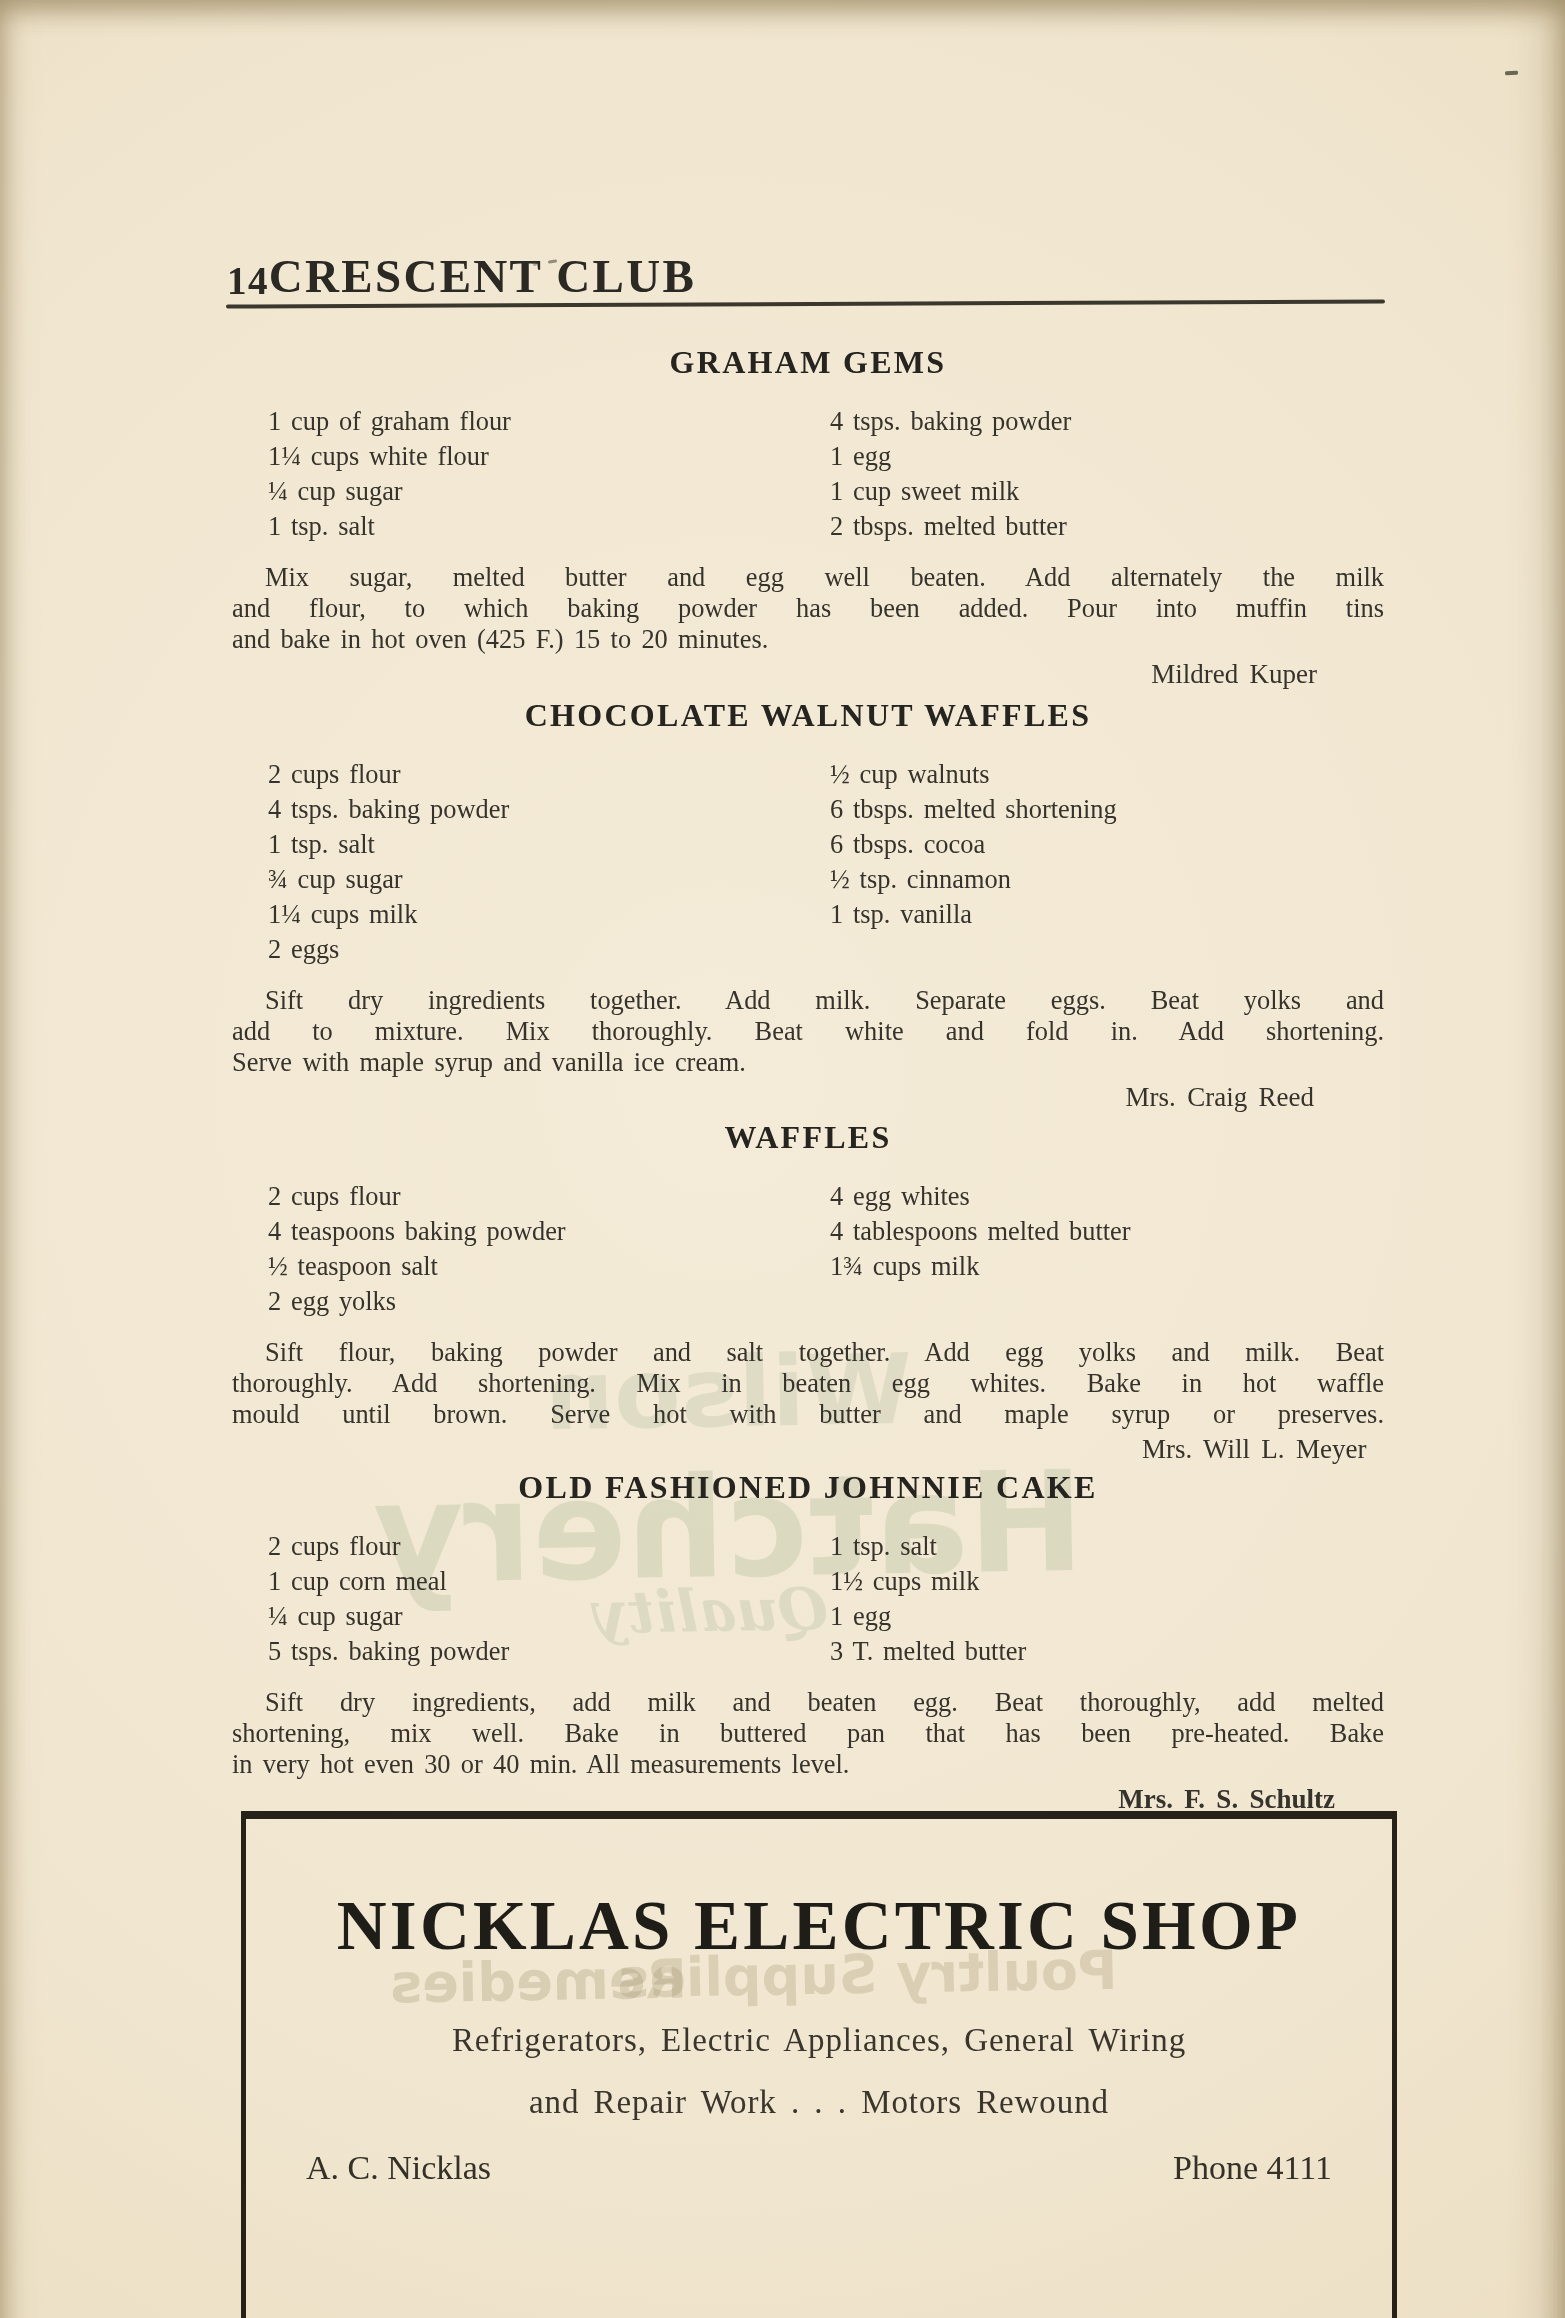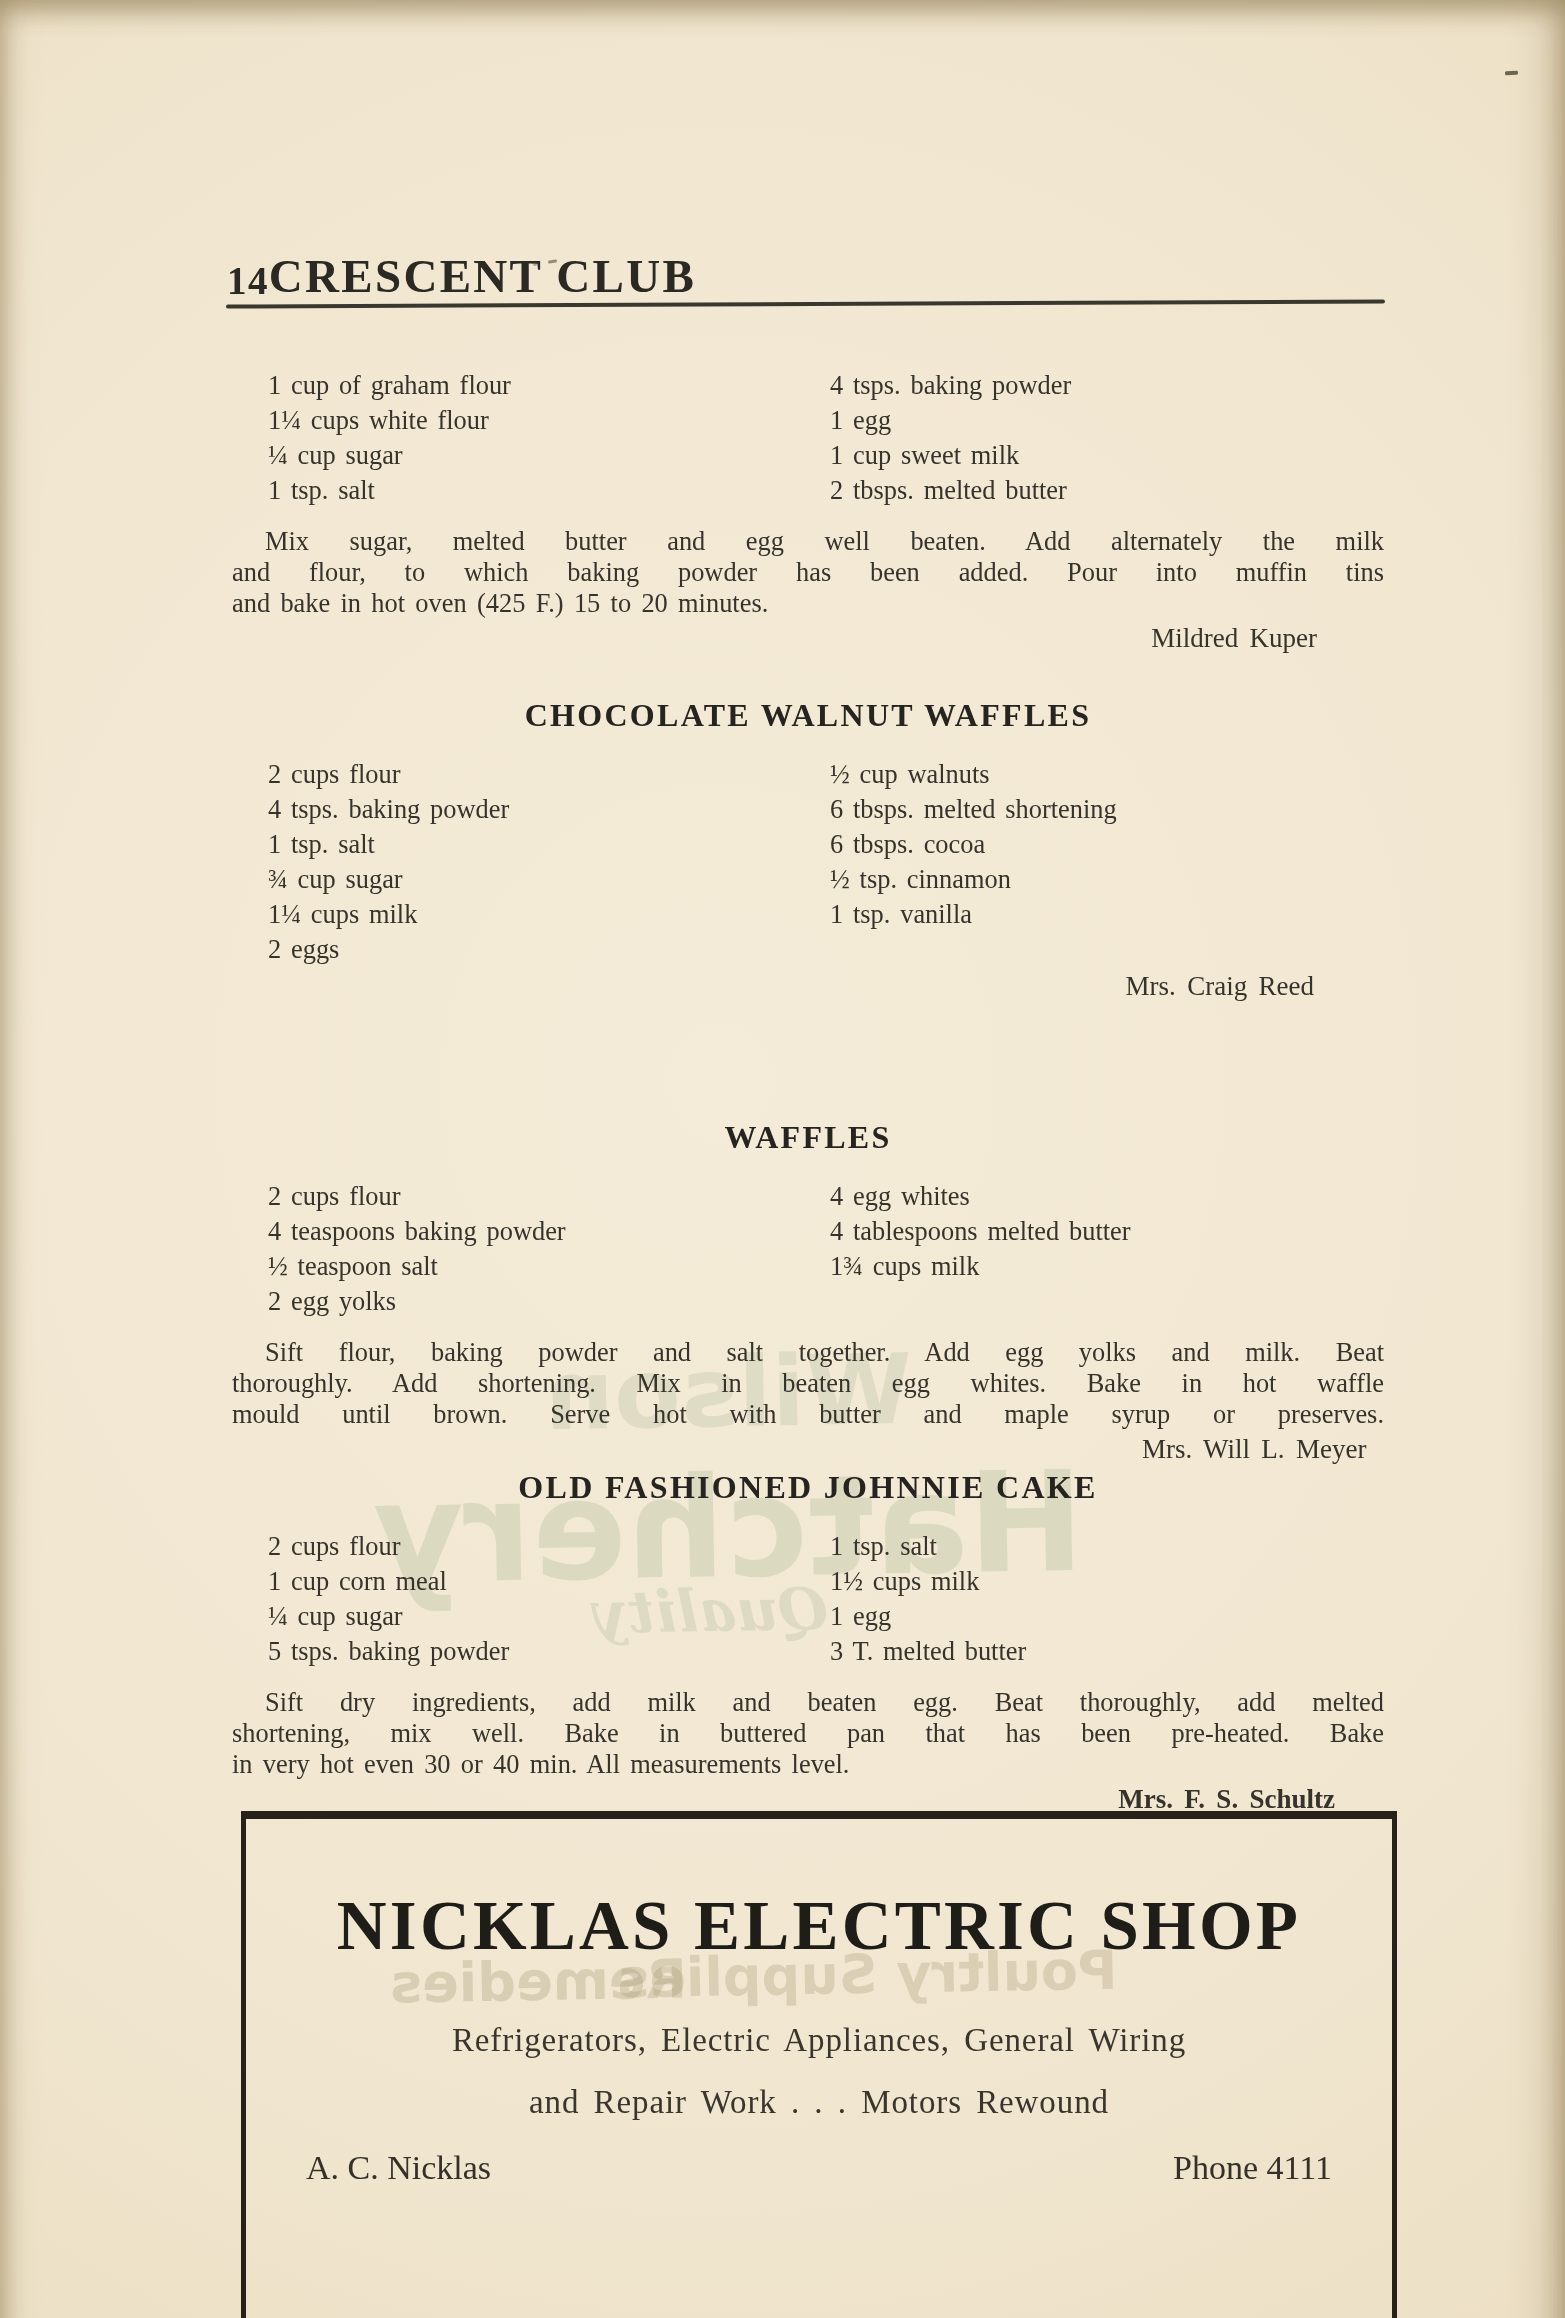--- a/index.html
+++ b/index.html
@@ -63,20 +63,21 @@
   <div class="ghost ghost-remedies">Remedies</div>
   <div class="ghost ghost-poultry">Poultry Supplies</div>
 
   <div class="header">
     <span class="page-num">14</span>
     <span class="club">CRESCENT CLUB</span>
   </div>
   <div class="rule"></div>
 
   <div class="section" style="top:344px;">
+    <div class="sec-title">GRAHAM GEMS</div>
     <div class="cols">
       <div class="col-l">
         <div class="ing">1 cup of graham flour</div>
         <div class="ing">1¼ cups white flour</div>
         <div class="ing">¼ cup sugar</div>
         <div class="ing">1 tsp. salt</div>
       </div>
       <div class="col-r">
         <div class="ing">4 tsps. baking powder</div>
         <div class="ing">1 egg</div>
@@ -103,20 +104,25 @@
         <div class="ing">1¼ cups milk</div>
         <div class="ing">2 eggs</div>
       </div>
       <div class="col-r">
         <div class="ing">½ cup walnuts</div>
         <div class="ing">6 tbsps. melted shortening</div>
         <div class="ing">6 tbsps. cocoa</div>
         <div class="ing">½ tsp. cinnamon</div>
         <div class="ing">1 tsp. vanilla</div>
       </div>
+    </div>
+    <div class="para">
+      <div class="line first">Sift dry ingredients together.  Add milk.  Separate eggs.  Beat yolks and</div>
+      <div class="line">add to mixture.  Mix thoroughly.  Beat white and fold in.  Add shortening.</div>
+      <div class="line last">Serve with maple syrup and vanilla ice cream.</div>
     </div>
     <div class="attr" style="padding-right:70px;">Mrs. Craig Reed</div>
   </div>
 
   <div class="section" style="top:1119px;">
     <div class="sec-title">WAFFLES</div>
     <div class="cols">
       <div class="col-l">
         <div class="ing">2 cups flour</div>
         <div class="ing">4 teaspoons baking powder</div>

